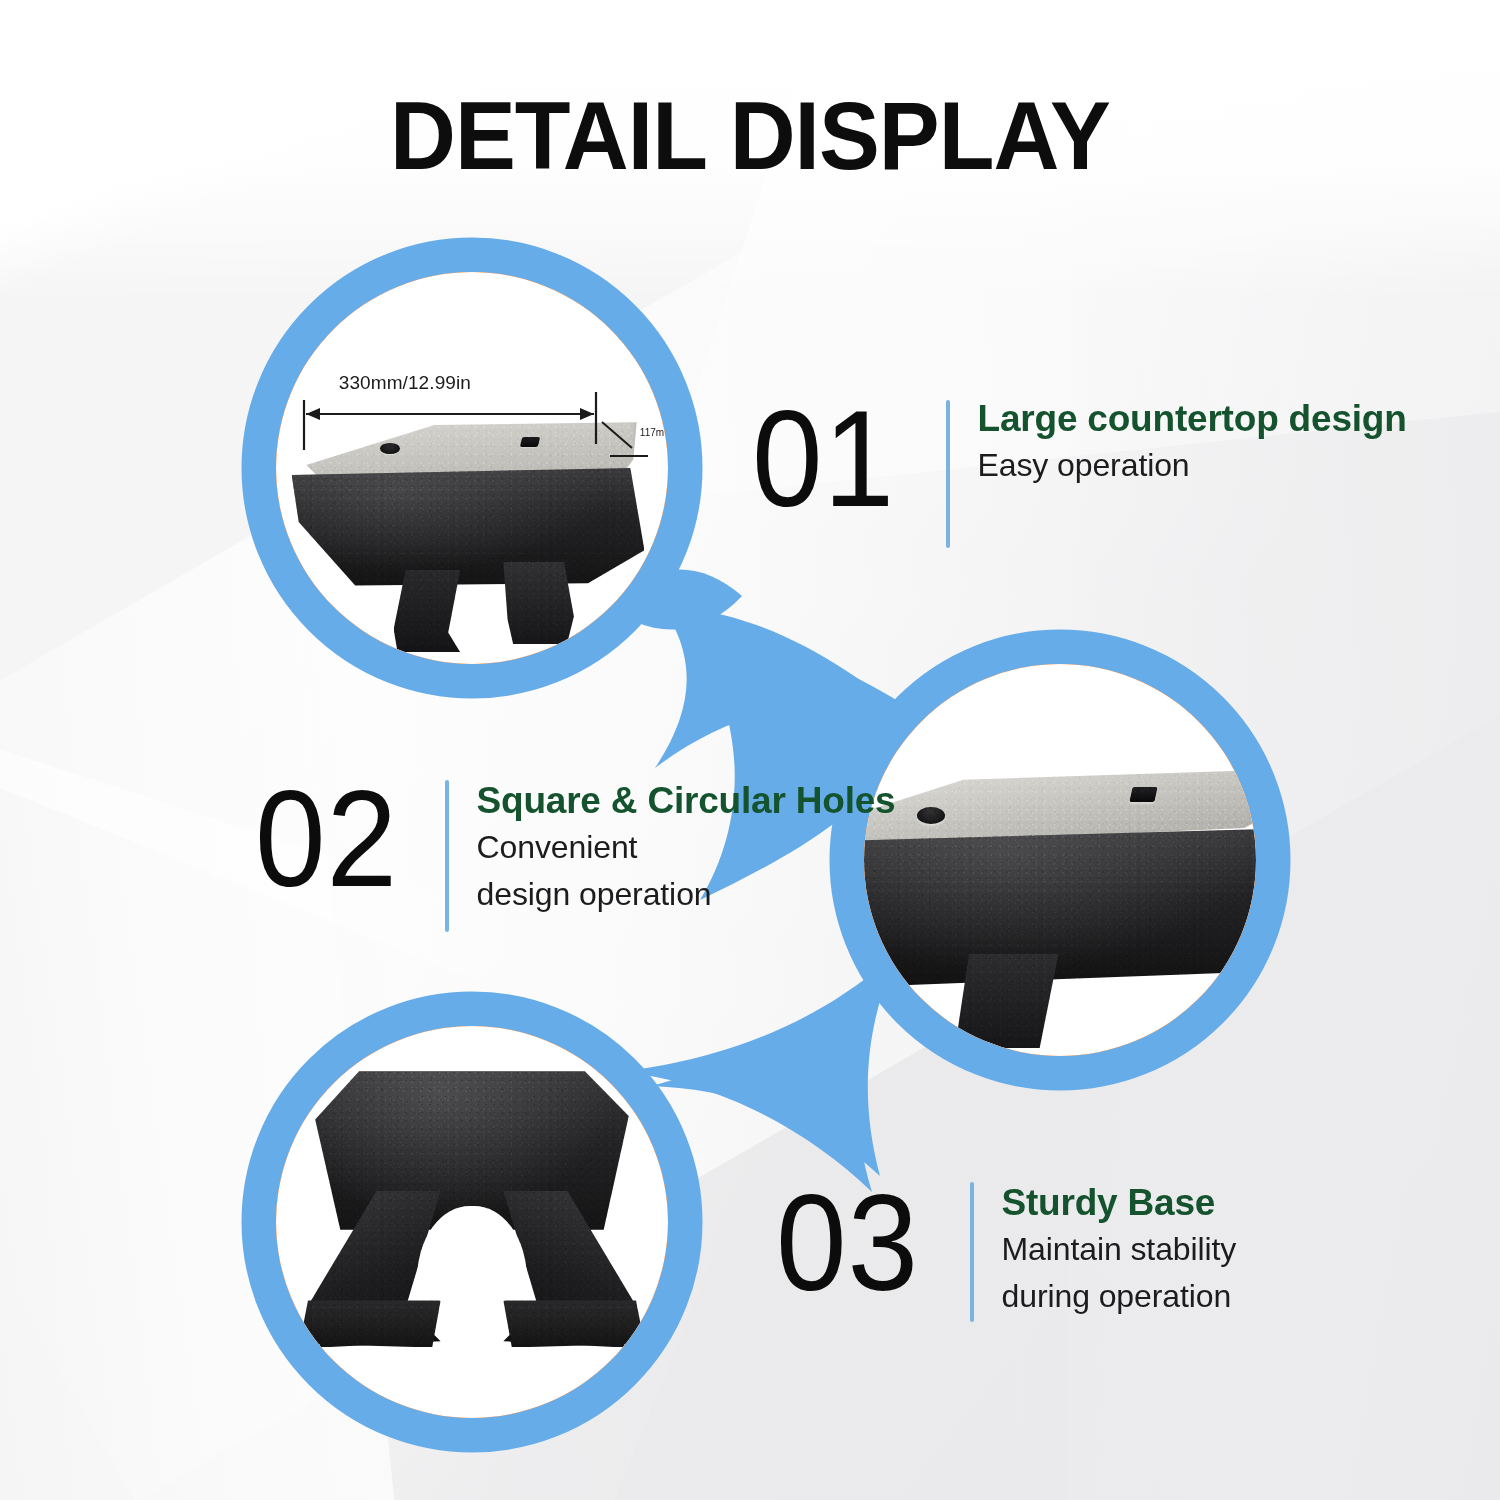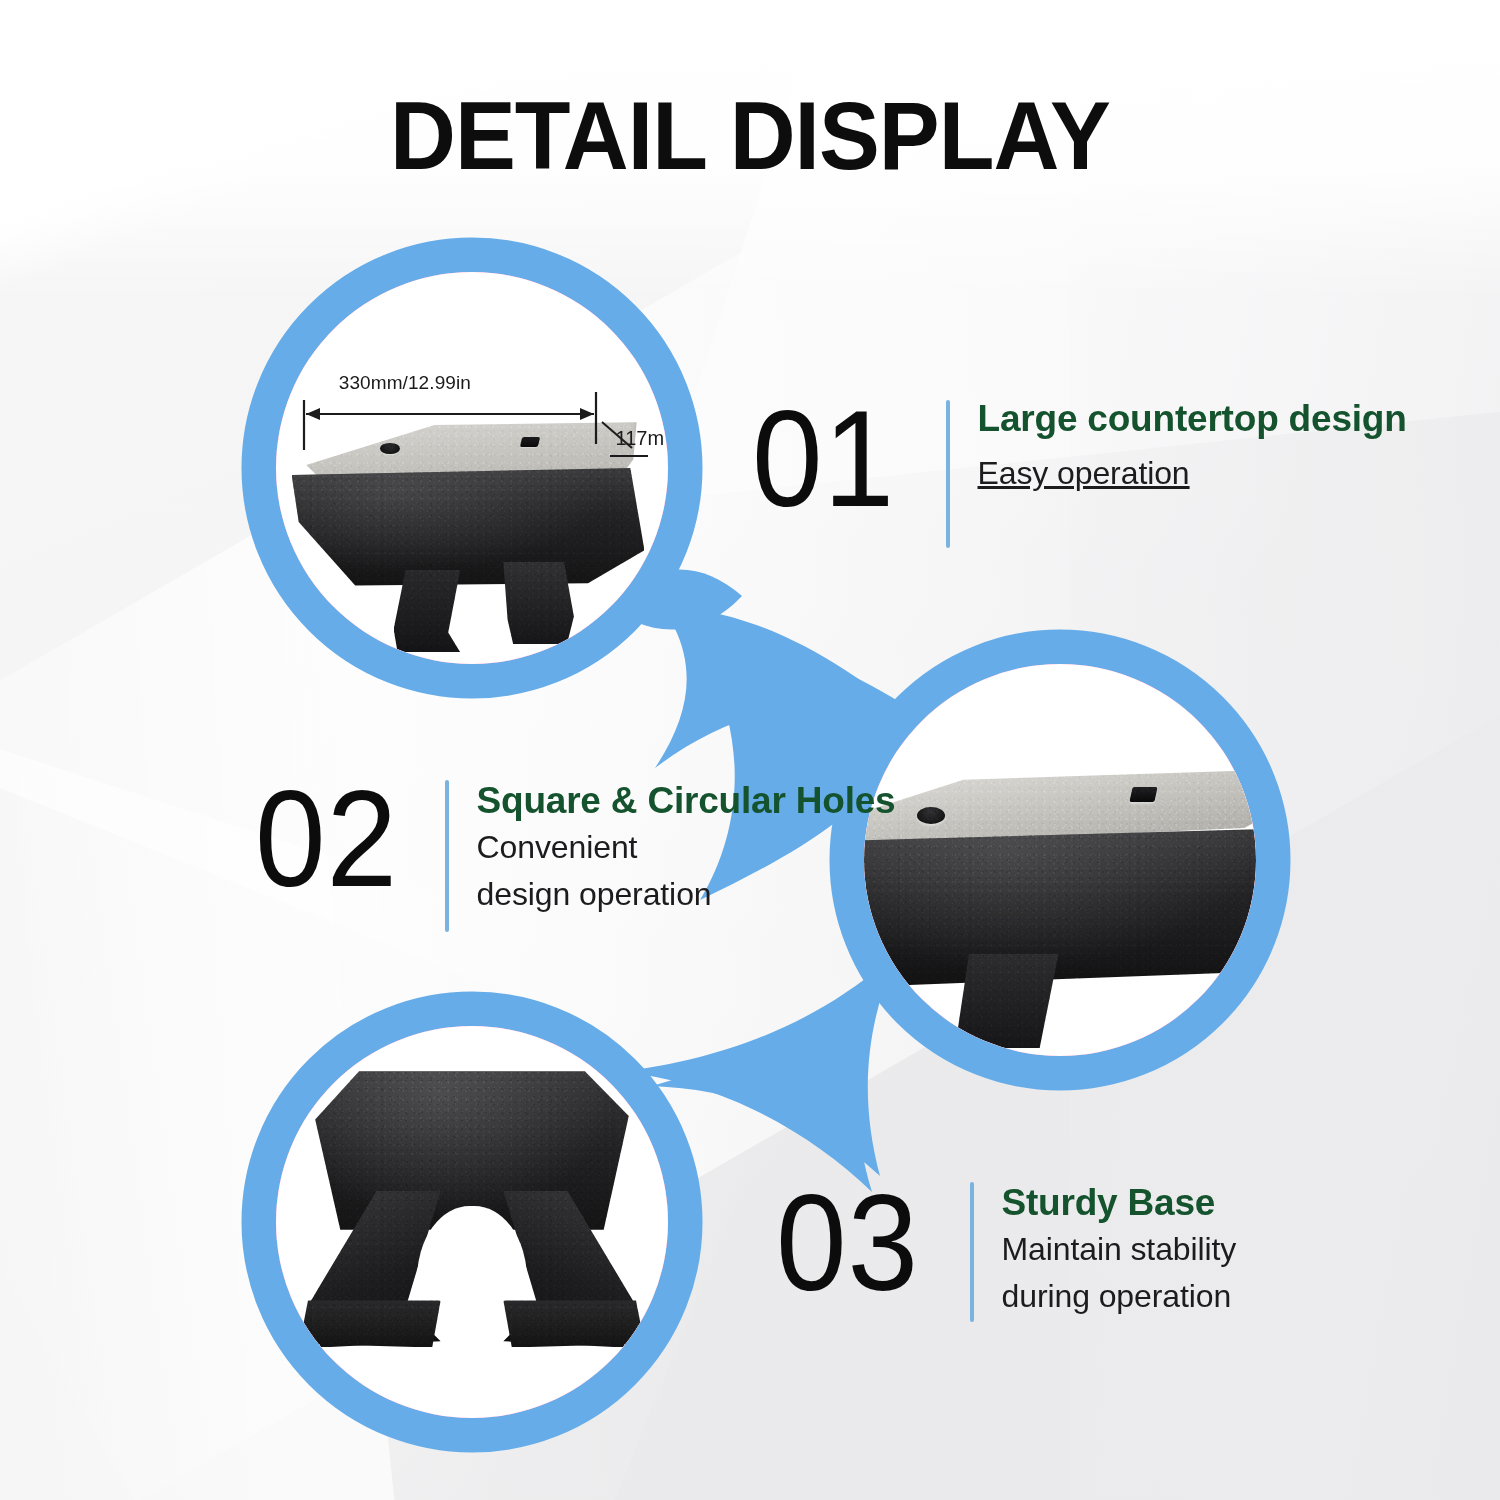--- a/index.html
+++ b/index.html
@@ -121,21 +121,21 @@
     width: 1500px;
     height: 1500px;
     pointer-events: none;
   }
 
   
   .photo-circle {
     position: absolute;
     border-radius: 50%;
     overflow: hidden;
-    background: #f9a8d4;
+    background: #f97316;
   }
 
   .photo-inner {
     position: absolute;
     inset: 0;
     border-radius: 50%;
     overflow: hidden;
     background: #ffffff;
   }
 
@@ -214,21 +214,21 @@
   }
   #dim-width-label {
     left: 16%;
     top: 25.5%;
     font-size: 19px;
     letter-spacing: 0.1px;
   }
   #dim-height-label {
     right: 1%;
     top: 39.5%;
-    font-size: 20px;
+    font-size: 10px;
     overflow: hidden;
     max-width: 52px;
   }
 
   
   .a2-top {
     position: absolute;
     left: -6%;
     top: 26%;
     width: 112%;
@@ -399,21 +399,21 @@
     font-weight: 400;
     line-height: 1.28;
     color: #1c1c1e;
     letter-spacing: -0.1px;
   }
 
   
   #feature-01 { left: 752px; top: 392px; }
   #feature-01 .feature-rule { height: 148px; margin: 8px 0 0 38px; }
   #feature-01 .feature-text { margin: 6px 0 0 28px; }
-  #feature-01 .feature-sub { margin-top: 14px; text-decoration: underline; }
+  #feature-01 .feature-sub { margin-top: 6px; }
 
   #feature-02 { left: 255px; top: 772px; }
   #feature-02 .feature-rule { height: 152px; margin: 8px 0 0 34px; }
   #feature-02 .feature-text { margin: 8px 0 0 28px; }
   #feature-02 .feature-sub { margin-top: 6px; }
 
   #feature-03 { left: 776px; top: 1176px; }
   #feature-03 .feature-rule { height: 140px; margin: 6px 0 0 38px; }
   #feature-03 .feature-text { margin: 6px 0 0 28px; }
   #feature-03 .feature-sub { margin-top: 6px; }

